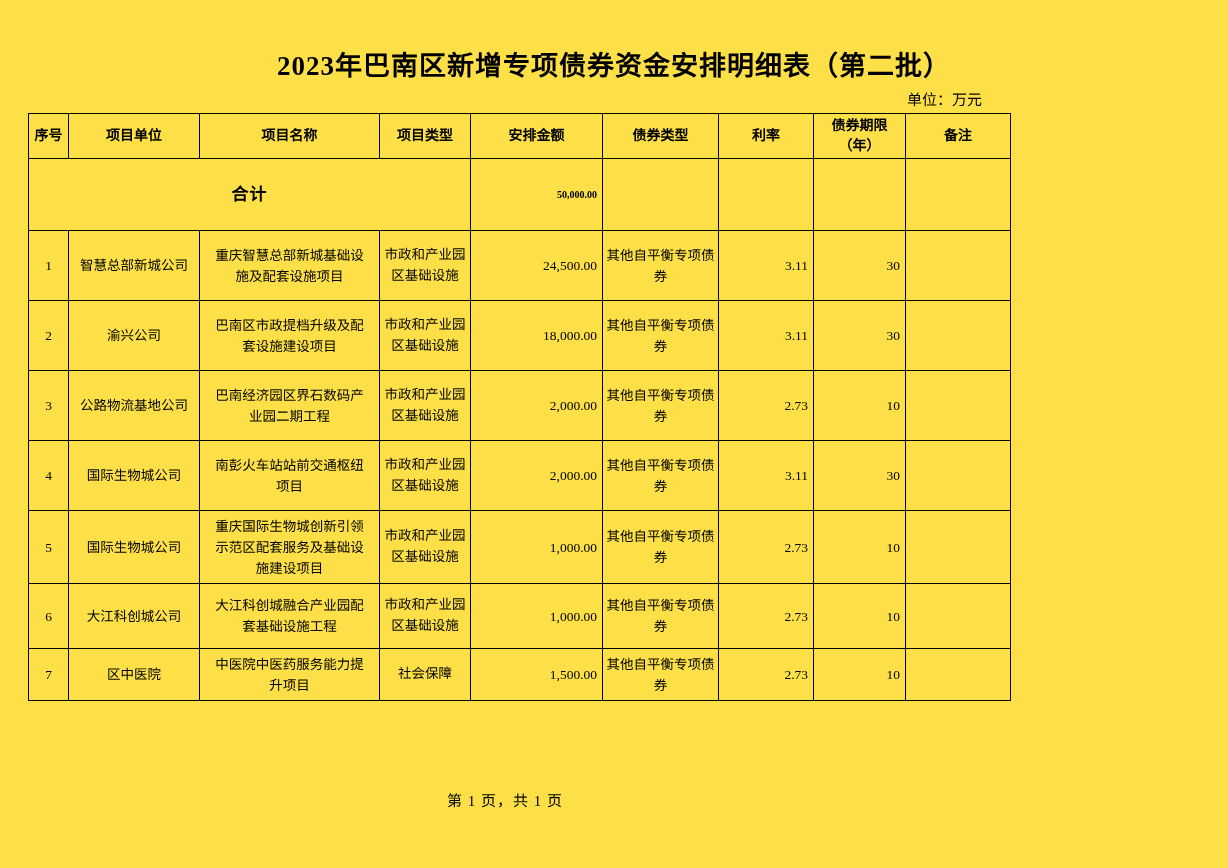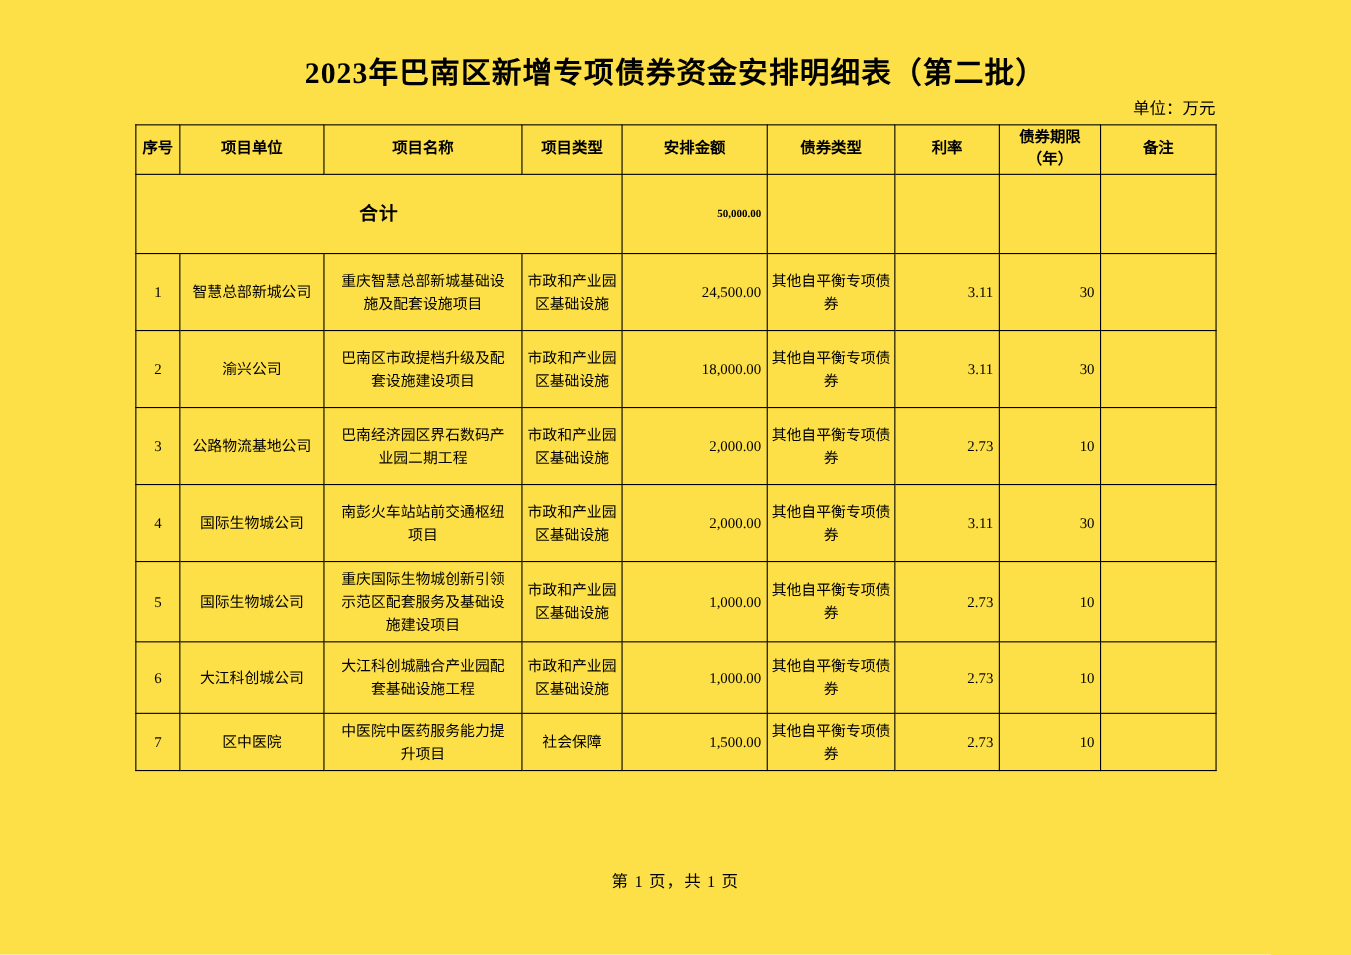--- a/index.html
+++ b/index.html
@@ -18,21 +18,21 @@
   .doc-title {
     padding-top: 48px;
     text-align: center;
     font-size: 27px;
     font-weight: bold;
     letter-spacing: 1px;
     line-height: 36px;
   }
   .table-wrap {
     width: 982px;
-    margin-left: 123px;
+    padding-left: 28px;
   }
   .unit-label {
     text-align: right;
     font-size: 15px;
     margin-top: 6px;
     margin-bottom: 3px;
     line-height: 20px;
   }
   table.bond-table {
     width: 982px;
@@ -54,21 +54,21 @@
     line-height: 20px;
   }
   tr.h-header  { height: 45px; }
   tr.h-total   { height: 72px; }
   tr.h-row     { height: 70px; }
   tr.h-row-tall{ height: 73px; }
   tr.h-row-med { height: 65px; }
   tr.h-row-sm  { height: 52px; }
 
   td.c-name { padding: 0 12px; font-family: Liberation Serif, serif; }
-  td.c-type { padding: 0 3px; }
+  td.c-type { padding: 0 3px; font-family: Liberation Mono, monospace; }
   td.c-bond { padding: 0 2px; text-align: center; }
   td.c-amount, td.c-rate, td.c-term {
     text-align: right;
     padding-right: 5px;
   }
   td.total-label {
     font-size: 17px;
     font-weight: bold;
     letter-spacing: 1px;
     text-align: center;

